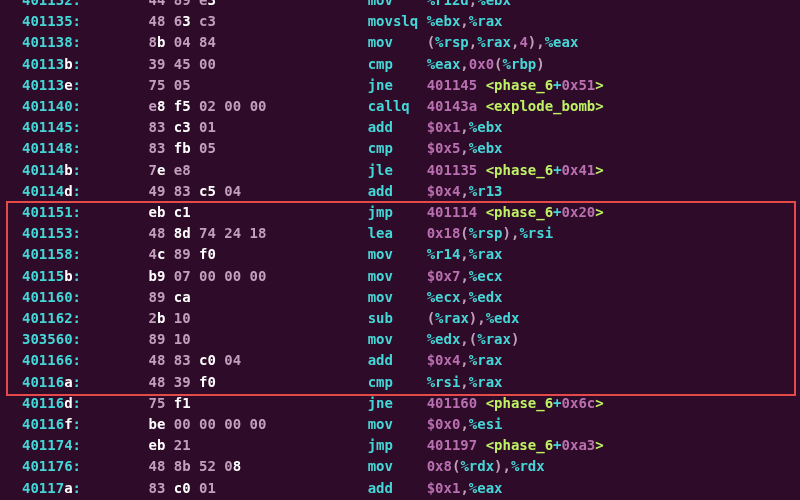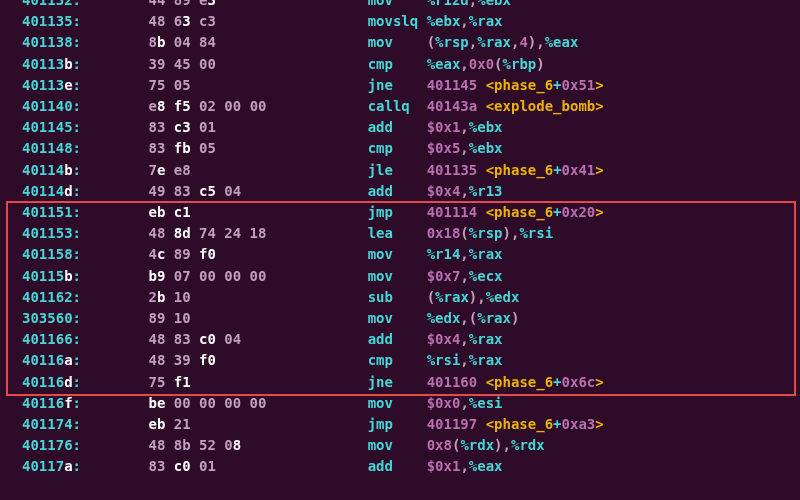--- a/index.html
+++ b/index.html
@@ -25,21 +25,21 @@
   
   .addr  { color: #45d7d7; } 
   .addrhl{ color: #ffffff; } 
   .hex   { color: #c29fbd; } 
   .hexhl { color: #ffffff; }
   .mn    { color: #45d7d7; }
   .reg   { color: #45d7d7; }
   .op    { color: #c29fbd; }
   .num   { color: #b96fb0; } 
   .tgt   { color: #b96fb0; }
-  .sym   { color: #eab308; }
+  .sym   { color: #bef264; }
   .symop { color: #45d7d7; }
 
   .hlbox {
     position: absolute;
     left: 6px;
     width: 786px;
     border: 2px solid #e44a4a;
     pointer-events: none;
   }
 </style>
@@ -54,20 +54,21 @@
     <div class="row"><span><span class="addr">40113</span><span class="addrhl">e</span><span class="addr"></span><span class="addr">:</span></span><span class="hex">        </span><span><span class="hex">75 05</span><span class="hex">                   </span></span><span class="hex">  </span><span class="mn">jne    </span><span><span class="tgt">401145</span><span class="op"> </span><span class="sym">&lt;phase_6</span><span class="symop">+</span><span class="num">0x51</span><span class="sym">&gt;</span></span></div>
     <div class="row"><span><span class="addr">401140</span><span class="addr">:</span></span><span class="hex">        </span><span><span class="hex">e</span><span class="hexhl">8</span><span class="hex"> </span><span class="hexhl">f5</span><span class="hex"> 02 00 00</span><span class="hex">          </span></span><span class="hex">  </span><span class="mn">callq  </span><span><span class="tgt">40143a</span><span class="op"> </span><span class="sym">&lt;explode_bomb&gt;</span></span></div>
     <div class="row"><span><span class="addr">401145</span><span class="addr">:</span></span><span class="hex">        </span><span><span class="hex">83 </span><span class="hexhl">c3</span><span class="hex"> 01</span><span class="hex">                </span></span><span class="hex">  </span><span class="mn">add    </span><span><span class="num">$0x1</span><span class="op">,</span><span class="reg">%ebx</span></span></div>
     <div class="row"><span><span class="addr">401148</span><span class="addr">:</span></span><span class="hex">        </span><span><span class="hex">83 </span><span class="hexhl">fb</span><span class="hex"> 05</span><span class="hex">                </span></span><span class="hex">  </span><span class="mn">cmp    </span><span><span class="num">$0x5</span><span class="op">,</span><span class="reg">%ebx</span></span></div>
     <div class="row"><span><span class="addr">40114</span><span class="addrhl">b</span><span class="addr"></span><span class="addr">:</span></span><span class="hex">        </span><span><span class="hex">7</span><span class="hexhl">e</span><span class="hex"> e8</span><span class="hex">                   </span></span><span class="hex">  </span><span class="mn">jle    </span><span><span class="tgt">401135</span><span class="op"> </span><span class="sym">&lt;phase_6</span><span class="symop">+</span><span class="num">0x41</span><span class="sym">&gt;</span></span></div>
     <div class="row"><span><span class="addr">40114</span><span class="addrhl">d</span><span class="addr"></span><span class="addr">:</span></span><span class="hex">        </span><span><span class="hex">49 83 </span><span class="hexhl">c5</span><span class="hex"> 04</span><span class="hex">             </span></span><span class="hex">  </span><span class="mn">add    </span><span><span class="num">$0x4</span><span class="op">,</span><span class="reg">%r13</span></span></div>
     <div class="row"><span><span class="addr">401151</span><span class="addr">:</span></span><span class="hex">        </span><span><span class="hexhl">eb</span><span class="hex"> </span><span class="hexhl">c1</span><span class="hex">                   </span></span><span class="hex">  </span><span class="mn">jmp    </span><span><span class="tgt">401114</span><span class="op"> </span><span class="sym">&lt;phase_6</span><span class="symop">+</span><span class="num">0x20</span><span class="sym">&gt;</span></span></div>
     <div class="row"><span><span class="addr">401153</span><span class="addr">:</span></span><span class="hex">        </span><span><span class="hex">48 </span><span class="hexhl">8d</span><span class="hex"> 74 24 18</span><span class="hex">          </span></span><span class="hex">  </span><span class="mn">lea    </span><span><span class="num">0x18</span><span class="op">(</span><span class="reg">%rsp</span><span class="op">),</span><span class="reg">%rsi</span></span></div>
     <div class="row"><span><span class="addr">401158</span><span class="addr">:</span></span><span class="hex">        </span><span><span class="hex">4</span><span class="hexhl">c</span><span class="hex"> 89 </span><span class="hexhl">f0</span><span class="hex">                </span></span><span class="hex">  </span><span class="mn">mov    </span><span><span class="reg">%r14</span><span class="op">,</span><span class="reg">%rax</span></span></div>
     <div class="row"><span><span class="addr">40115</span><span class="addrhl">b</span><span class="addr"></span><span class="addr">:</span></span><span class="hex">        </span><span><span class="hexhl">b9</span><span class="hex"> 07 00 00 00</span><span class="hex">          </span></span><span class="hex">  </span><span class="mn">mov    </span><span><span class="num">$0x7</span><span class="op">,</span><span class="reg">%ecx</span></span></div>
+    <div class="row"><span><span class="addr">401160</span><span class="addr">:</span></span><span class="hex">        </span><span><span class="hex">89 </span><span class="hexhl">ca</span><span class="hex">                   </span></span><span class="hex">  </span><span class="mn">mov    </span><span><span class="reg">%ecx</span><span class="op">,</span><span class="reg">%edx</span></span></div>
     <div class="row"><span><span class="addr">401162</span><span class="addr">:</span></span><span class="hex">        </span><span><span class="hex">2</span><span class="hexhl">b</span><span class="hex"> 10</span><span class="hex">                   </span></span><span class="hex">  </span><span class="mn">sub    </span><span><span class="op">(</span><span class="reg">%rax</span><span class="op">),</span><span class="reg">%edx</span></span></div>
     <div class="row"><span><span class="addr">303560</span><span class="addr">:</span></span><span class="hex">        </span><span><span class="hex">89 10</span><span class="hex">                   </span></span><span class="hex">  </span><span class="mn">mov    </span><span><span class="reg">%edx</span><span class="op">,(</span><span class="reg">%rax</span><span class="op">)</span></span></div>
     <div class="row"><span><span class="addr">401166</span><span class="addr">:</span></span><span class="hex">        </span><span><span class="hex">48 83 </span><span class="hexhl">c0</span><span class="hex"> 04</span><span class="hex">             </span></span><span class="hex">  </span><span class="mn">add    </span><span><span class="num">$0x4</span><span class="op">,</span><span class="reg">%rax</span></span></div>
     <div class="row"><span><span class="addr">40116</span><span class="addrhl">a</span><span class="addr"></span><span class="addr">:</span></span><span class="hex">        </span><span><span class="hex">48 39 </span><span class="hexhl">f0</span><span class="hex">                </span></span><span class="hex">  </span><span class="mn">cmp    </span><span><span class="reg">%rsi</span><span class="op">,</span><span class="reg">%rax</span></span></div>
     <div class="row"><span><span class="addr">40116</span><span class="addrhl">d</span><span class="addr"></span><span class="addr">:</span></span><span class="hex">        </span><span><span class="hex">75 </span><span class="hexhl">f1</span><span class="hex">                   </span></span><span class="hex">  </span><span class="mn">jne    </span><span><span class="tgt">401160</span><span class="op"> </span><span class="sym">&lt;phase_6</span><span class="symop">+</span><span class="num">0x6c</span><span class="sym">&gt;</span></span></div>
     <div class="row"><span><span class="addr">40116</span><span class="addrhl">f</span><span class="addr"></span><span class="addr">:</span></span><span class="hex">        </span><span><span class="hexhl">be</span><span class="hex"> 00 00 00 00</span><span class="hex">          </span></span><span class="hex">  </span><span class="mn">mov    </span><span><span class="num">$0x0</span><span class="op">,</span><span class="reg">%esi</span></span></div>
     <div class="row"><span><span class="addr">401174</span><span class="addr">:</span></span><span class="hex">        </span><span><span class="hexhl">eb</span><span class="hex"> 21</span><span class="hex">                   </span></span><span class="hex">  </span><span class="mn">jmp    </span><span><span class="tgt">401197</span><span class="op"> </span><span class="sym">&lt;phase_6</span><span class="symop">+</span><span class="num">0xa3</span><span class="sym">&gt;</span></span></div>
     <div class="row"><span><span class="addr">401176</span><span class="addr">:</span></span><span class="hex">        </span><span><span class="hex">48 8b 52 0</span><span class="hexhl">8</span><span class="hex">             </span></span><span class="hex">  </span><span class="mn">mov    </span><span><span class="num">0x8</span><span class="op">(</span><span class="reg">%rdx</span><span class="op">),</span><span class="reg">%rdx</span></span></div>
     <div class="row"><span><span class="addr">40117</span><span class="addrhl">a</span><span class="addr"></span><span class="addr">:</span></span><span class="hex">        </span><span><span class="hex">83 </span><span class="hexhl">c0</span><span class="hex"> 01</span><span class="hex">                </span></span><span class="hex">  </span><span class="mn">add    </span><span><span class="num">$0x1</span><span class="op">,</span><span class="reg">%eax</span></span></div>
     <div class="row"></div>

